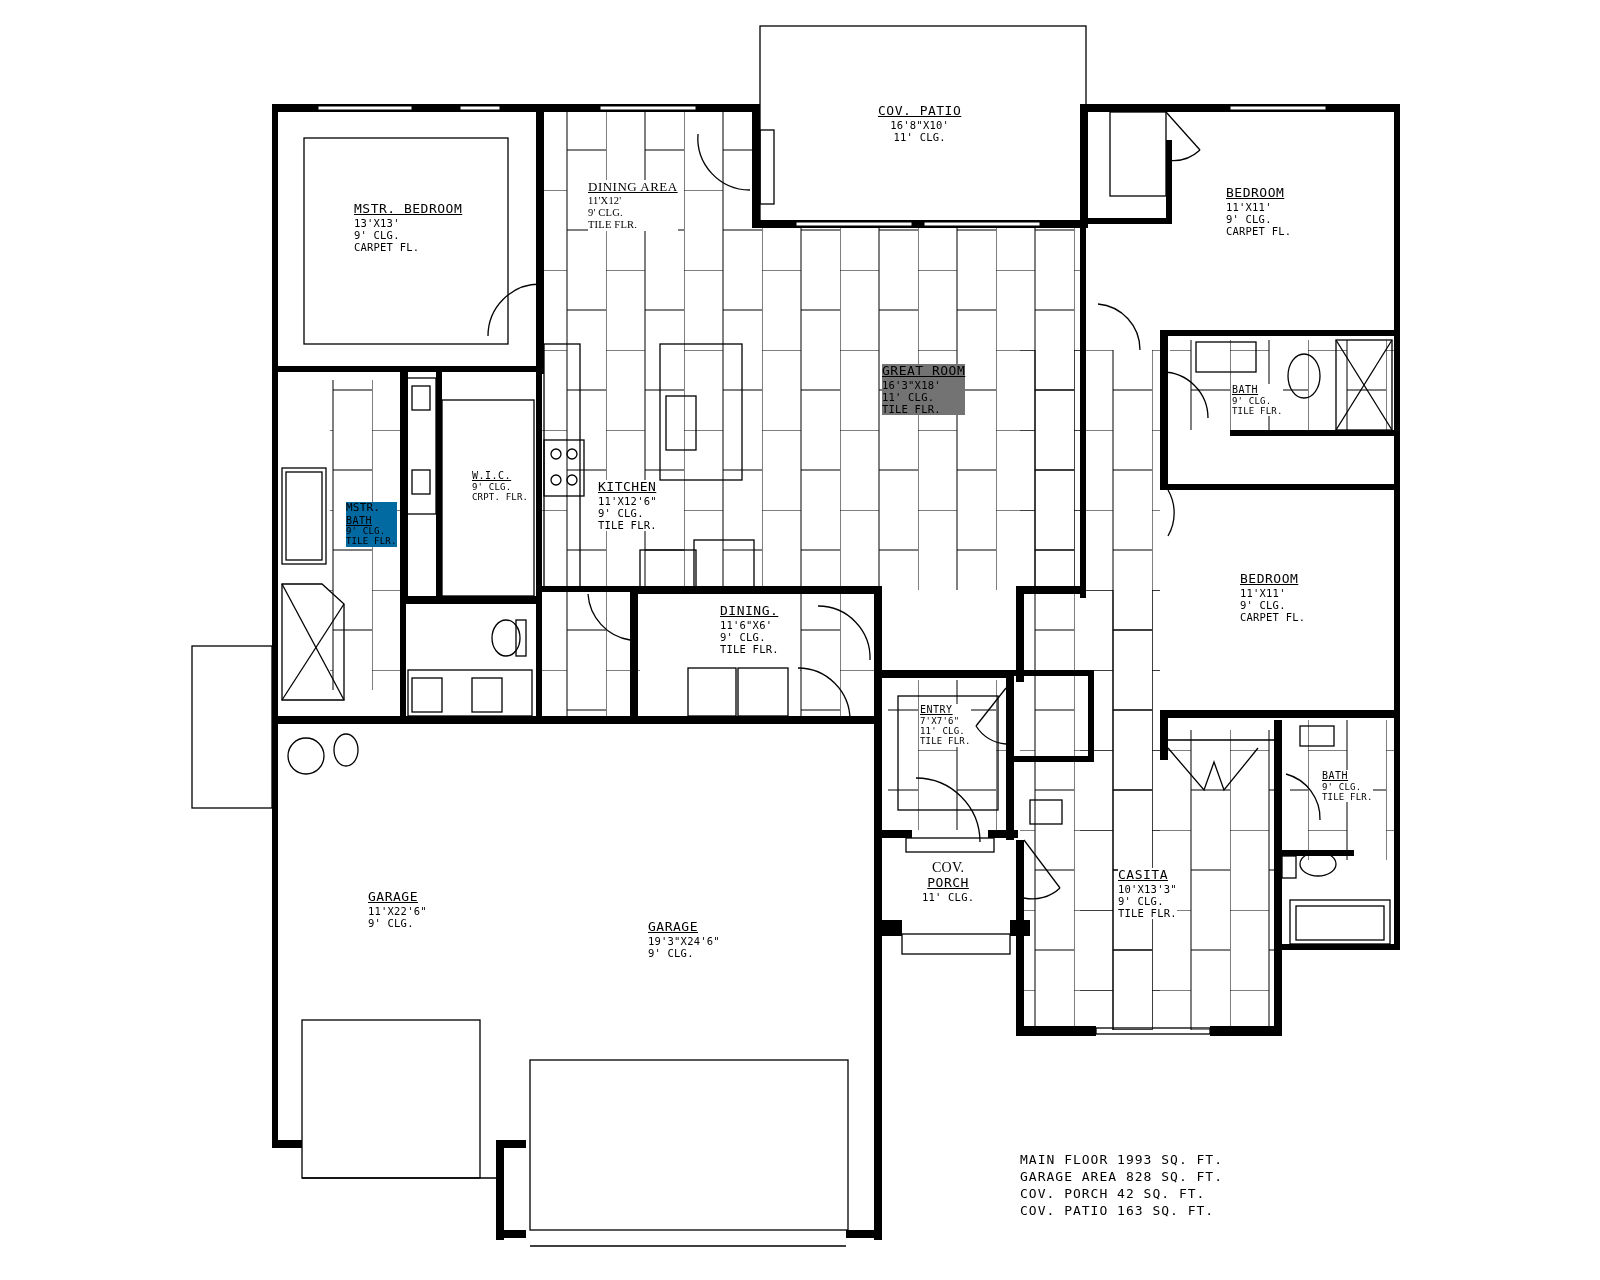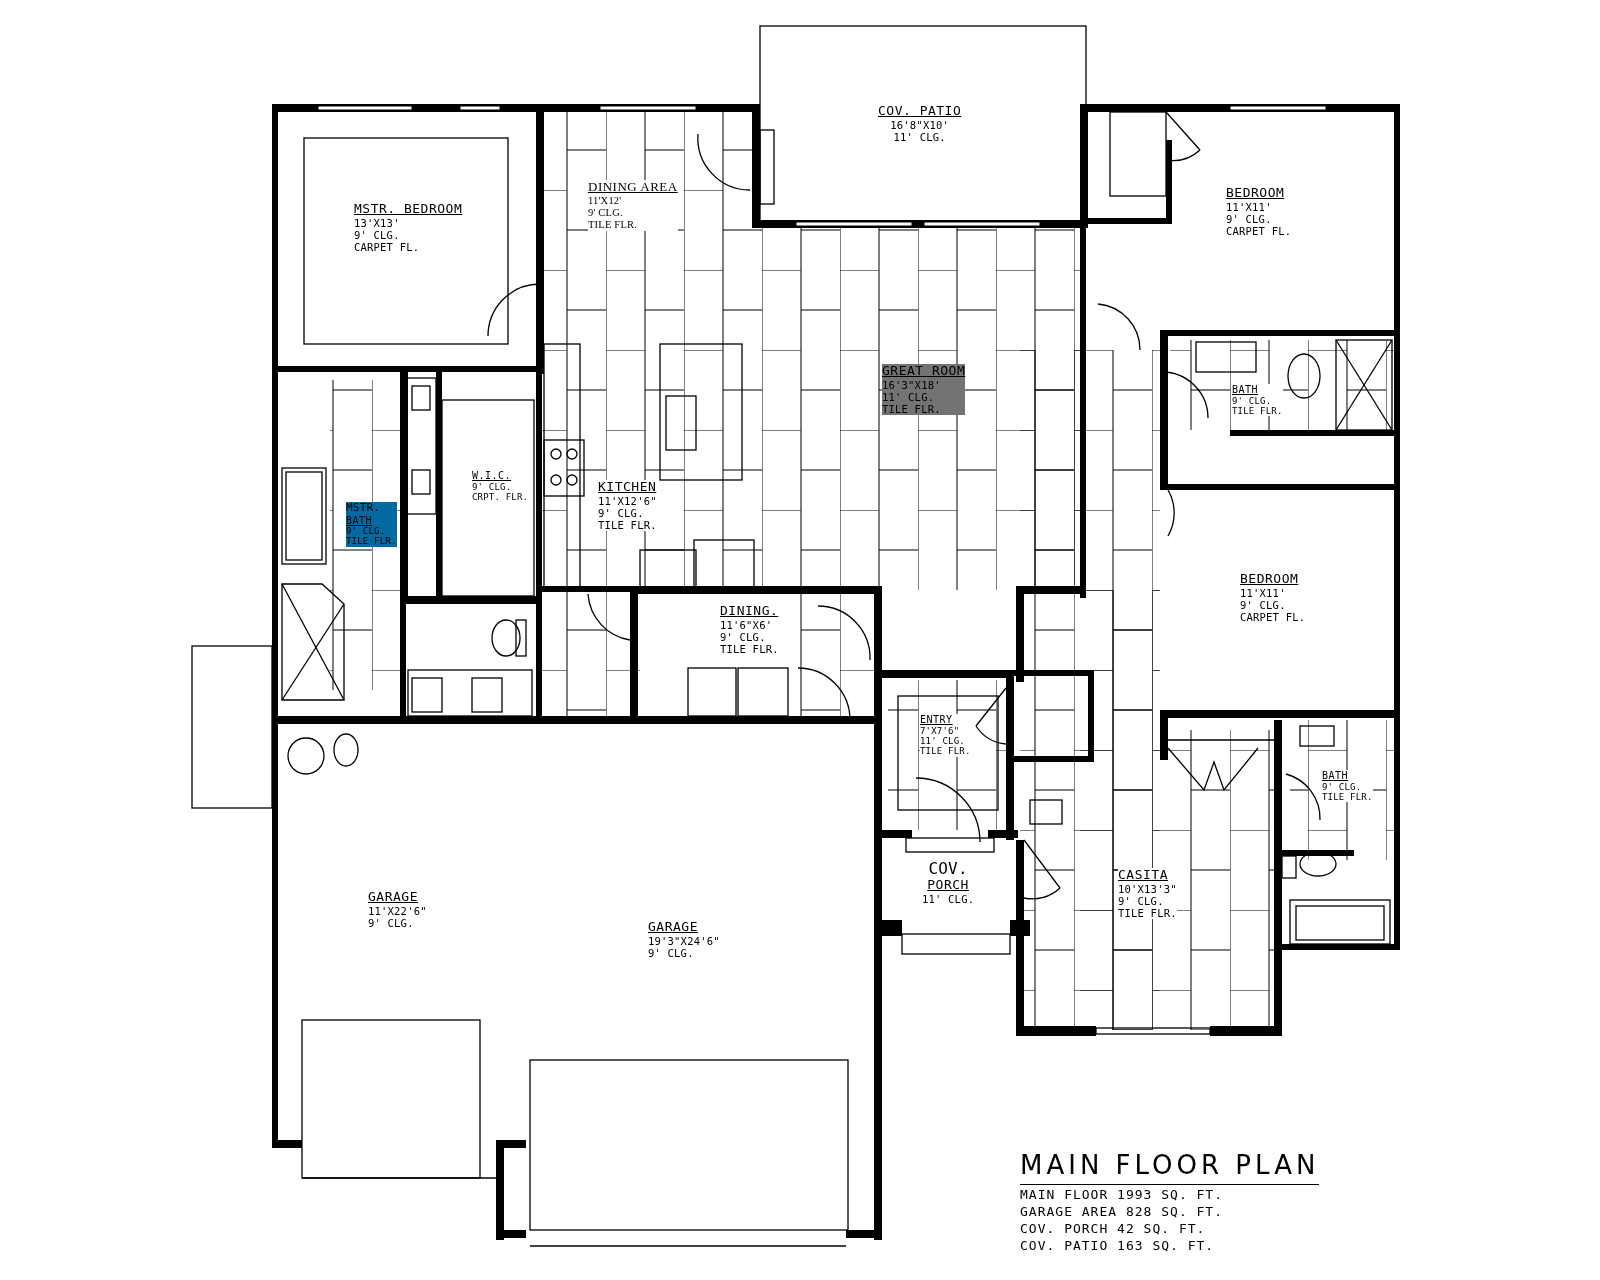--- a/index.html
+++ b/index.html
@@ -297,35 +297,35 @@
   <span class="s">TILE FLR.</span>
 </div>
 
 <div class="label" style="left:1240px; top:572px;">
   <span class="t">BEDROOM</span>
   <span class="s">11'X11'</span>
   <span class="s">9' CLG.</span>
   <span class="s">CARPET FL.</span>
 </div>
 
-<div class="label small" style="left:920px; top:704px; background:#fff;margin-top:10px;">
+<div class="label small" style="left:920px; top:704px; background:#fff;">
   <span class="t">ENTRY</span>
   <span class="s">7'X7'6"</span>
   <span class="s">11' CLG.</span>
   <span class="s">TILE FLR.</span>
 </div>
 
 <div class="label small" style="left:1322px; top:770px; background:#fff;">
   <span class="t">BATH</span>
   <span class="s">9' CLG.</span>
   <span class="s">TILE FLR.</span>
 </div>
 
 <div class="label" style="left:922px; top:860px; text-align:center;">
-  <span class="s" style="font-size:16px;">COV.</span>
+  <span class="s" style="font-size:14px;font-family:Liberation Serif, serif;">COV.</span>
   <span class="t">PORCH</span>
   <span class="s">11' CLG.</span>
 </div>
 
 <div class="label" style="left:1118px; top:868px; background:#fff;">
   <span class="t">CASITA</span>
   <span class="s">10'X13'3"</span>
   <span class="s">9' CLG.</span>
   <span class="s">TILE FLR.</span>
 </div>
@@ -336,18 +336,17 @@
   <span class="s">9' CLG.</span>
 </div>
 
 <div class="label" style="left:648px; top:920px;">
   <span class="t">GARAGE</span>
   <span class="s">19'3"X24'6"</span>
   <span class="s">9' CLG.</span>
 </div>
 
 <div class="title-block">
-  <span class="main">MAIN FLOOR PLAN</span>
   <span class="line">MAIN FLOOR 1993 SQ. FT.</span>
   <span class="line">GARAGE AREA 828 SQ. FT.</span>
   <span class="line">COV. PORCH 42 SQ. FT.</span>
   <span class="line">COV. PATIO 163 SQ. FT.</span>
 </div>
 
 </body></html>

